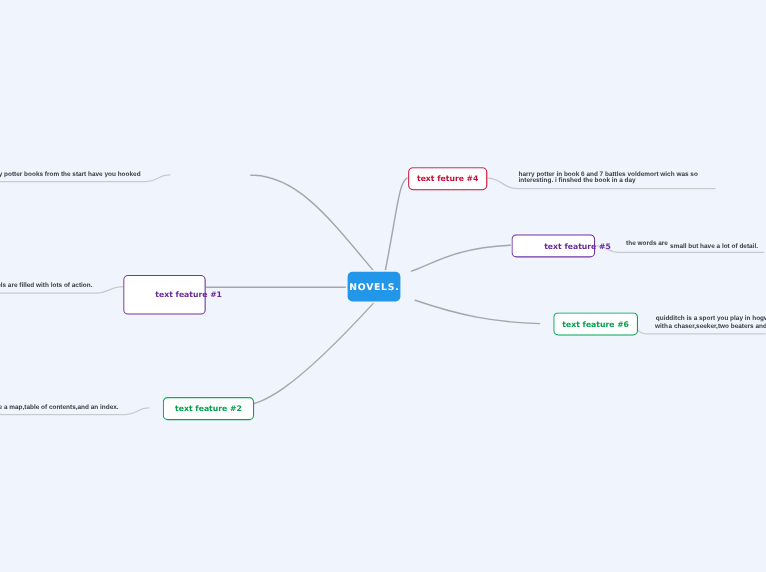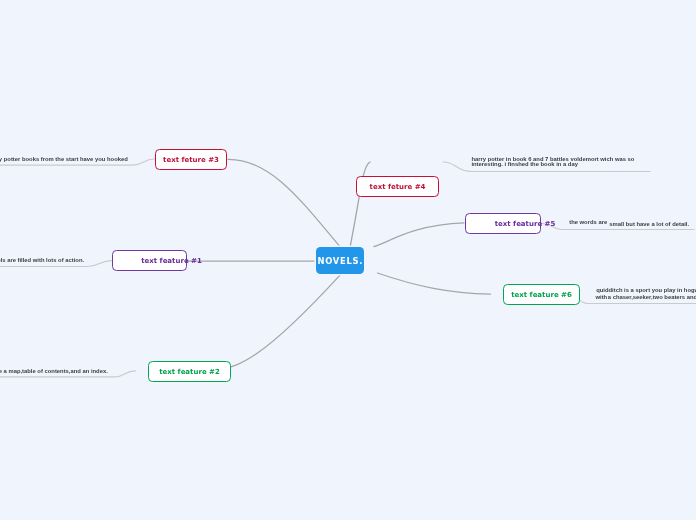--- a/index.html
+++ b/index.html
@@ -58,30 +58,27 @@
       <path d="M442.9,162 C456,161.6 456.3,172.2 474,171.5 L650,171.5"></path>
       <path d="M542.3,223.5 C552.2,223.3 552.2,229.7 562.1,229.5 L694,229.5"></path>
       <path d="M568.6,294.3 C578.7,294 578,303.7 587.7,303.5 L696,303.5"></path>
     </g>
   </svg>
 
   <div class="node central" style="left:316px; top:247px; width:48px; height:27px;">
     <span>NOVELS.</span>
   </div>
 
-  <div class="node leaf purple" style="left:112px; top:250px; width:75px; height:21px;">
+  <div class="node leaf purple" style="left:112px; top:250px; width:75px; height:36px;">
     <span>text feature #1</span>
   </div>
   <div class="node leaf green" style="left:136px; top:361px; width:83px; height:21px;">
     <span>text feature #2</span>
   </div>
-  <div class="node leaf red" style="left:155px; top:149px; width:72px; height:21px;">
-    <span>text feture #3</span>
-  </div>
-  <div class="node leaf red" style="left:356px; top:152px; width:83px; height:21px;margin-top:24px;">
+  <div class="node leaf red" style="left:371px; top:152px; width:72px; height:21px;">
     <span>text feture #4</span>
   </div>
   <div class="node leaf purple" style="left:465px; top:213px; width:76px; height:21px;">
     <span>text feature #5</span>
   </div>
   <div class="node leaf green" style="left:491px; top:284px; width:77px; height:21px;">
     <span>text feature #6</span>
   </div>
 
   <div class="note" style="left:-13px; top:256.9px;">novels are filled with lots of action.</div>

